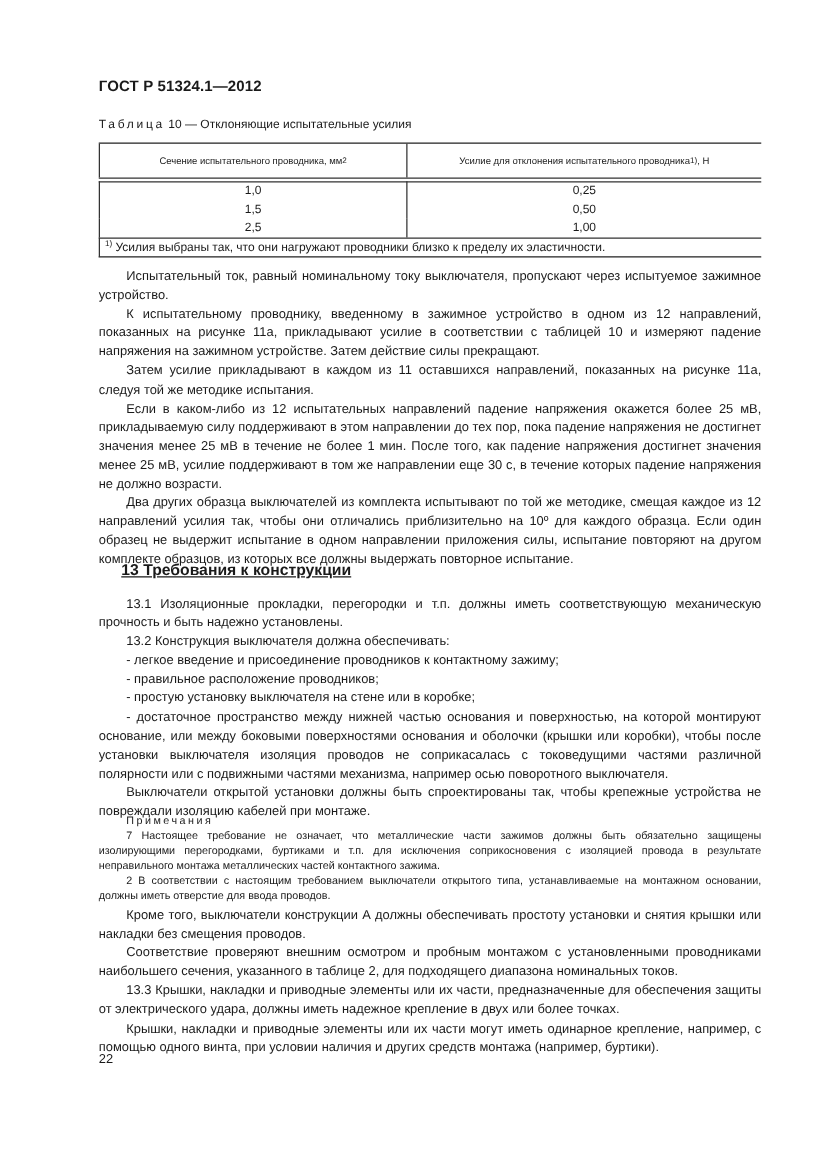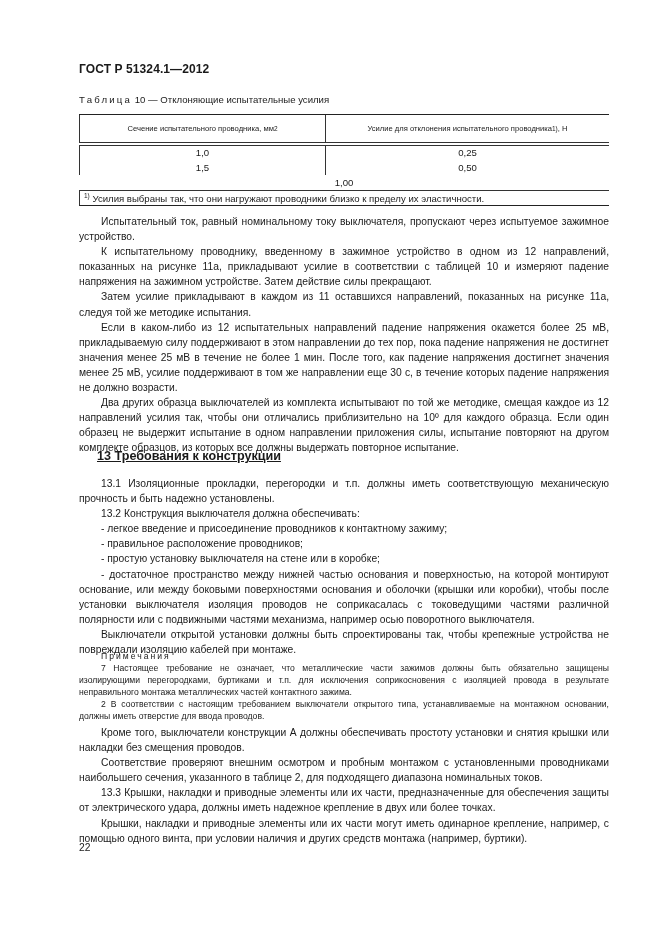--- a/index.html
+++ b/index.html
@@ -58,20 +58,21 @@
     <div class="body-rows">
       <div class="brow">
         <div class="c1">1,0</div>
         <div class="c2">0,25</div>
       </div>
       <div class="brow">
         <div class="c1">1,5</div>
         <div class="c2">0,50</div>
       </div>
       <div class="brow">
+        <div class="c1">2,5</div>
         <div class="c2">1,00</div>
       </div>
     </div>
     <div class="foot-row">
       <sup>1)</sup><span> Усилия выбраны так, что они нагружают проводники близко к пределу их эластичности.</span>
     </div>
   </div>
 
   <div class="text" style="top: 214px;">
     <p class="ind">Испытательный ток, равный номинальному току выключателя, пропускают через испытуемое зажимное устройство.</p>

